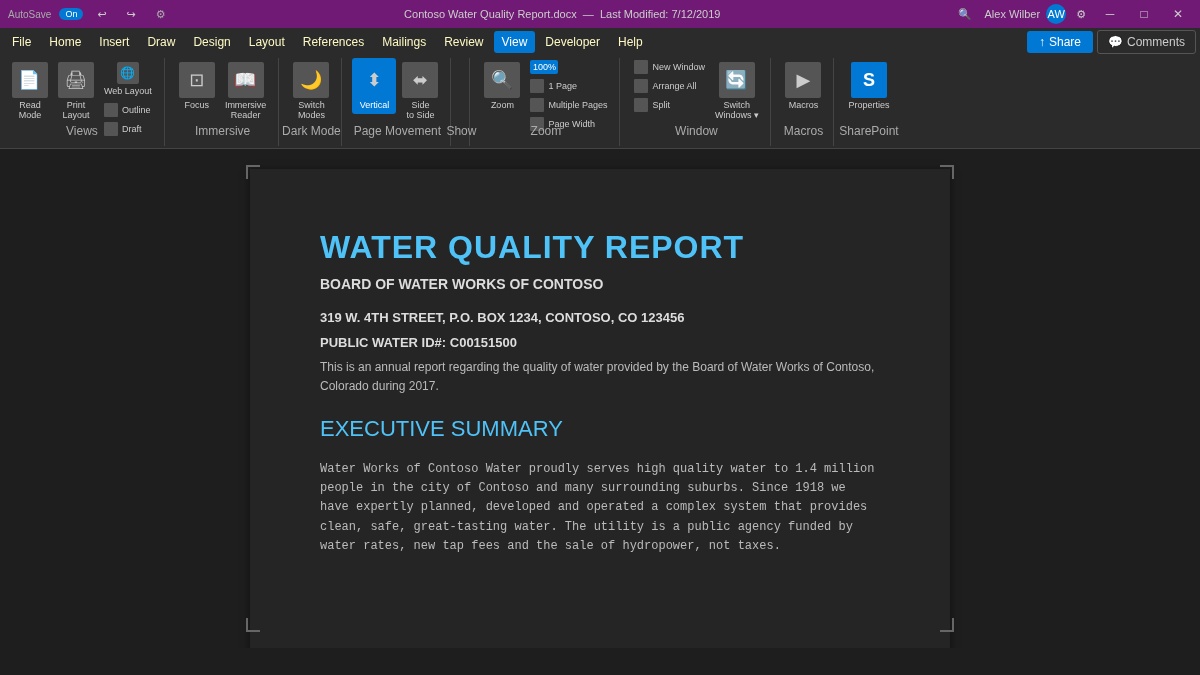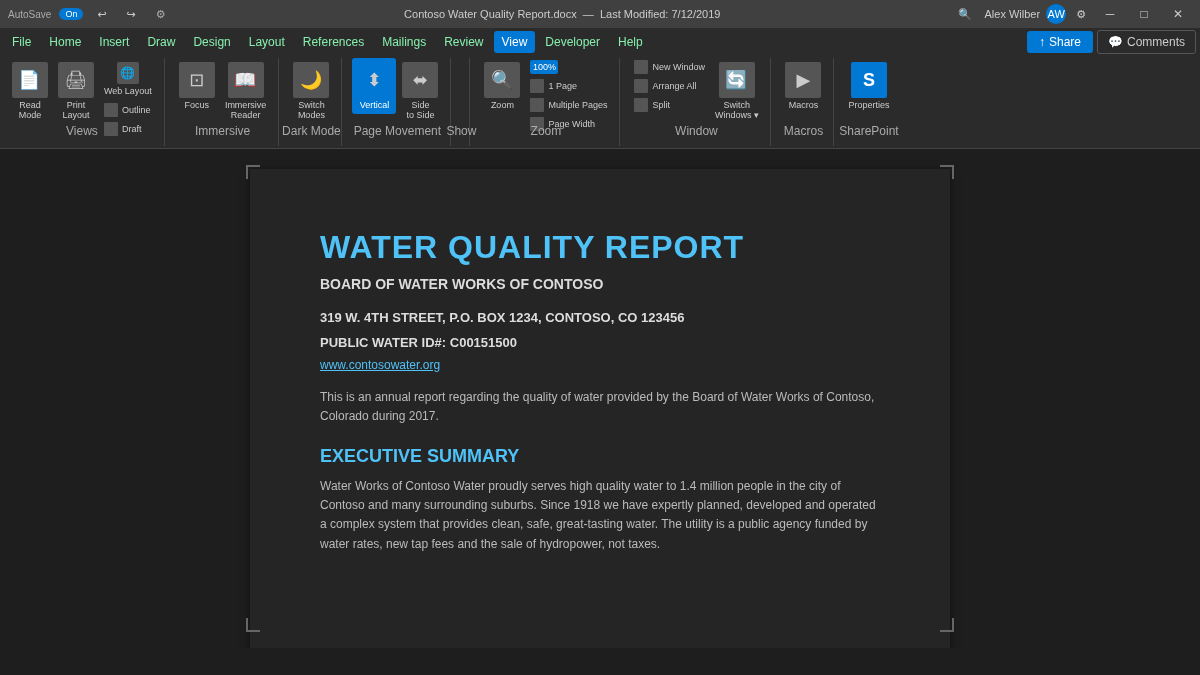--- a/index.html
+++ b/index.html
@@ -9,21 +9,21 @@
       overflow: hidden;
       background: #1e1e1e;
       font-family: 'Segoe UI', Arial, sans-serif;
       color: #ccc;
       font-size: 12px;
     }
 
     
     .title-bar {
       height: 28px;
-      background: #404040;
+      background: #701a75;
       display: flex;
       align-items: center;
       justify-content: space-between;
       padding: 0 8px;
       color: #ccc;
       font-size: 11px;
     }
     .title-bar-left { display: flex; align-items: center; gap: 8px; }
     .title-bar-center { flex: 1; text-align: center; font-size: 11px; }
     .title-bar-right { display: flex; align-items: center; gap: 6px; }
@@ -52,21 +52,21 @@
       background: #2b2b2b;
       display: flex;
       align-items: center;
       padding: 0 4px;
       gap: 2px;
     }
     .menu-item {
       padding: 4px 8px;
       cursor: pointer;
       font-size: 12px;
-      color: #86efac;
+      color: #fef9c3;
       border-radius: 3px;
     }
     .menu-item.active { background: #0078d4; color: #fff; }
     .menu-right {
       margin-left: auto;
       display: flex;
       align-items: center;
       gap: 4px;
     }
     .share-btn {
@@ -233,30 +233,31 @@
       margin-bottom: 16px;
       display: block;
     }
     .doc-body {
       font-size: 12px;
       color: #bbb;
       line-height: 1.6;
       margin-bottom: 20px;
     }
     .doc-section-title {
-      font-size: 18px;
-      font-weight: 700;
+      font-size: 22px;
+      font-weight: 400;
       color: #4fc3f7;
       text-transform: uppercase;
-      margin-bottom: 10px;
+      margin-bottom: 18px;
     }
     .doc-section-body {
       font-size: 12px;
       color: #bbb;
       line-height: 1.6;
+      font-family: Liberation Mono, monospace;
     }
 
     
     .page-container {
       position: relative;
       display: inline-block;
     }
     .corner-mark {
       position: absolute;
       width: 14px;
@@ -470,21 +471,20 @@
 
 <div class="doc-area">
   <div class="page-container">
     <div class="corner-mark tl"></div>
     <div class="corner-mark tr"></div>
     <div class="page">
       <h1 class="doc-title">WATER QUALITY REPORT</h1>
       <div class="doc-subtitle">BOARD OF WATER WORKS OF CONTOSO</div>
       <div class="doc-address">319 W. 4TH STREET, P.O. BOX 1234, CONTOSO, CO 123456</div>
       <div class="doc-address">PUBLIC WATER ID#: C00151500</div>
-      <a class="doc-link">www.contosowater.org</a>
       <p class="doc-body">This is an annual report regarding the quality of water provided by the Board of Water Works of Contoso, Colorado during 2017.</p>
       <h2 class="doc-section-title">EXECUTIVE SUMMARY</h2>
       <p class="doc-section-body">Water Works of Contoso Water proudly serves high quality water to 1.4 million people in the city of Contoso and many surrounding suburbs. Since 1918 we have expertly planned, developed and operated a complex system that provides clean, safe, great-tasting water. The utility is a public agency funded by water rates, new tap fees and the sale of hydropower, not taxes.</p>
     </div>
     <div class="corner-mark bl"></div>
     <div class="corner-mark br"></div>
   </div>
 </div>
 
 </body></html>

